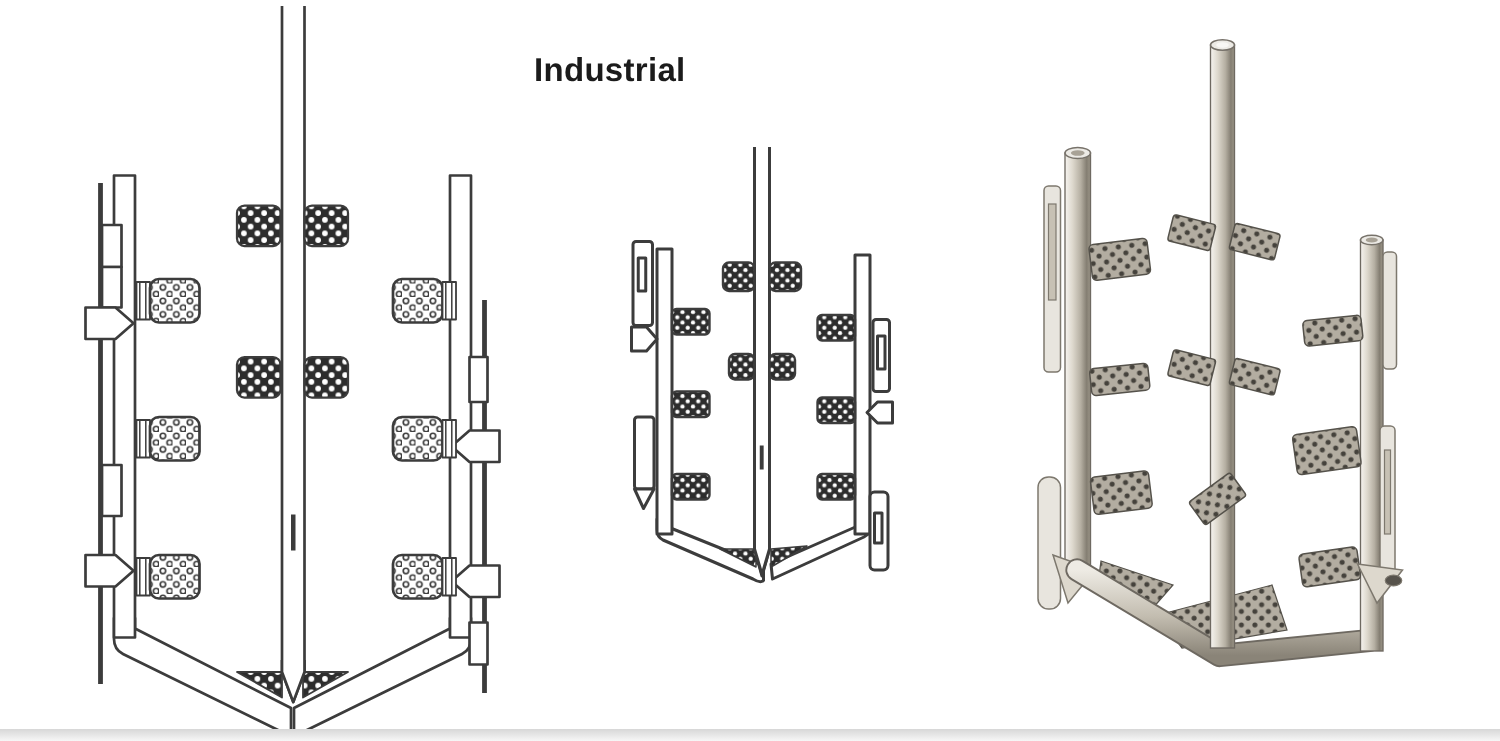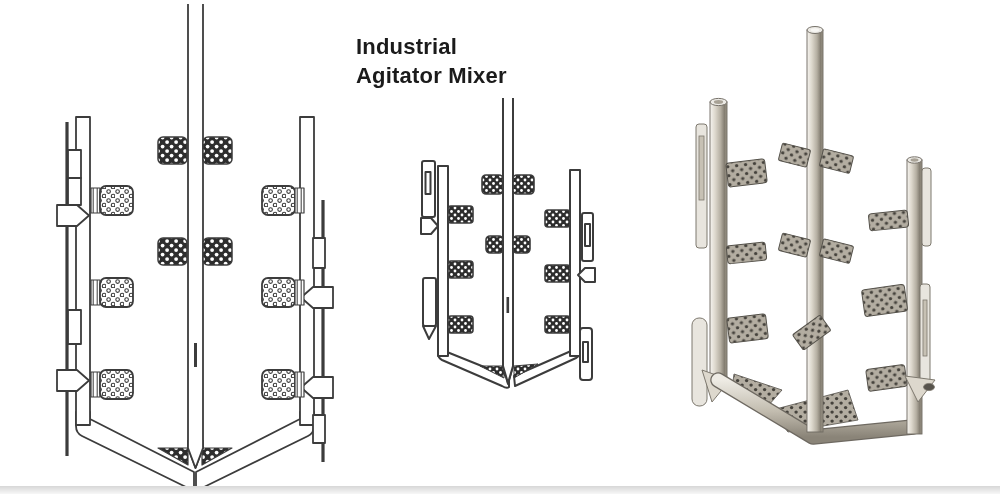--- a/index.html
+++ b/index.html
@@ -15,21 +15,20 @@
         background:linear-gradient(#d7d7d7,#f7f7f7);}
   svg{display:block;}
 </style>
 </head>
 <body>
 
 <div class="page">
 
   <div class="title">
     <div>Industrial</div>
-    <div>Agitator Mixer</div>
   </div>
 
   <div class="fig fig-large">
   <svg width="283" height="490" viewBox="0 0 283 490">
     <defs>
       <pattern id="pdkA" width="9" height="9" patternUnits="userSpaceOnUse">
         <rect width="9" height="9" fill="#2d2d2d"></rect>
         <circle cx="2.6" cy="2.6" r="1.9" fill="#ffffff"></circle>
         <circle cx="7.1" cy="7.1" r="1.9" fill="#ffffff"></circle>
       </pattern>

